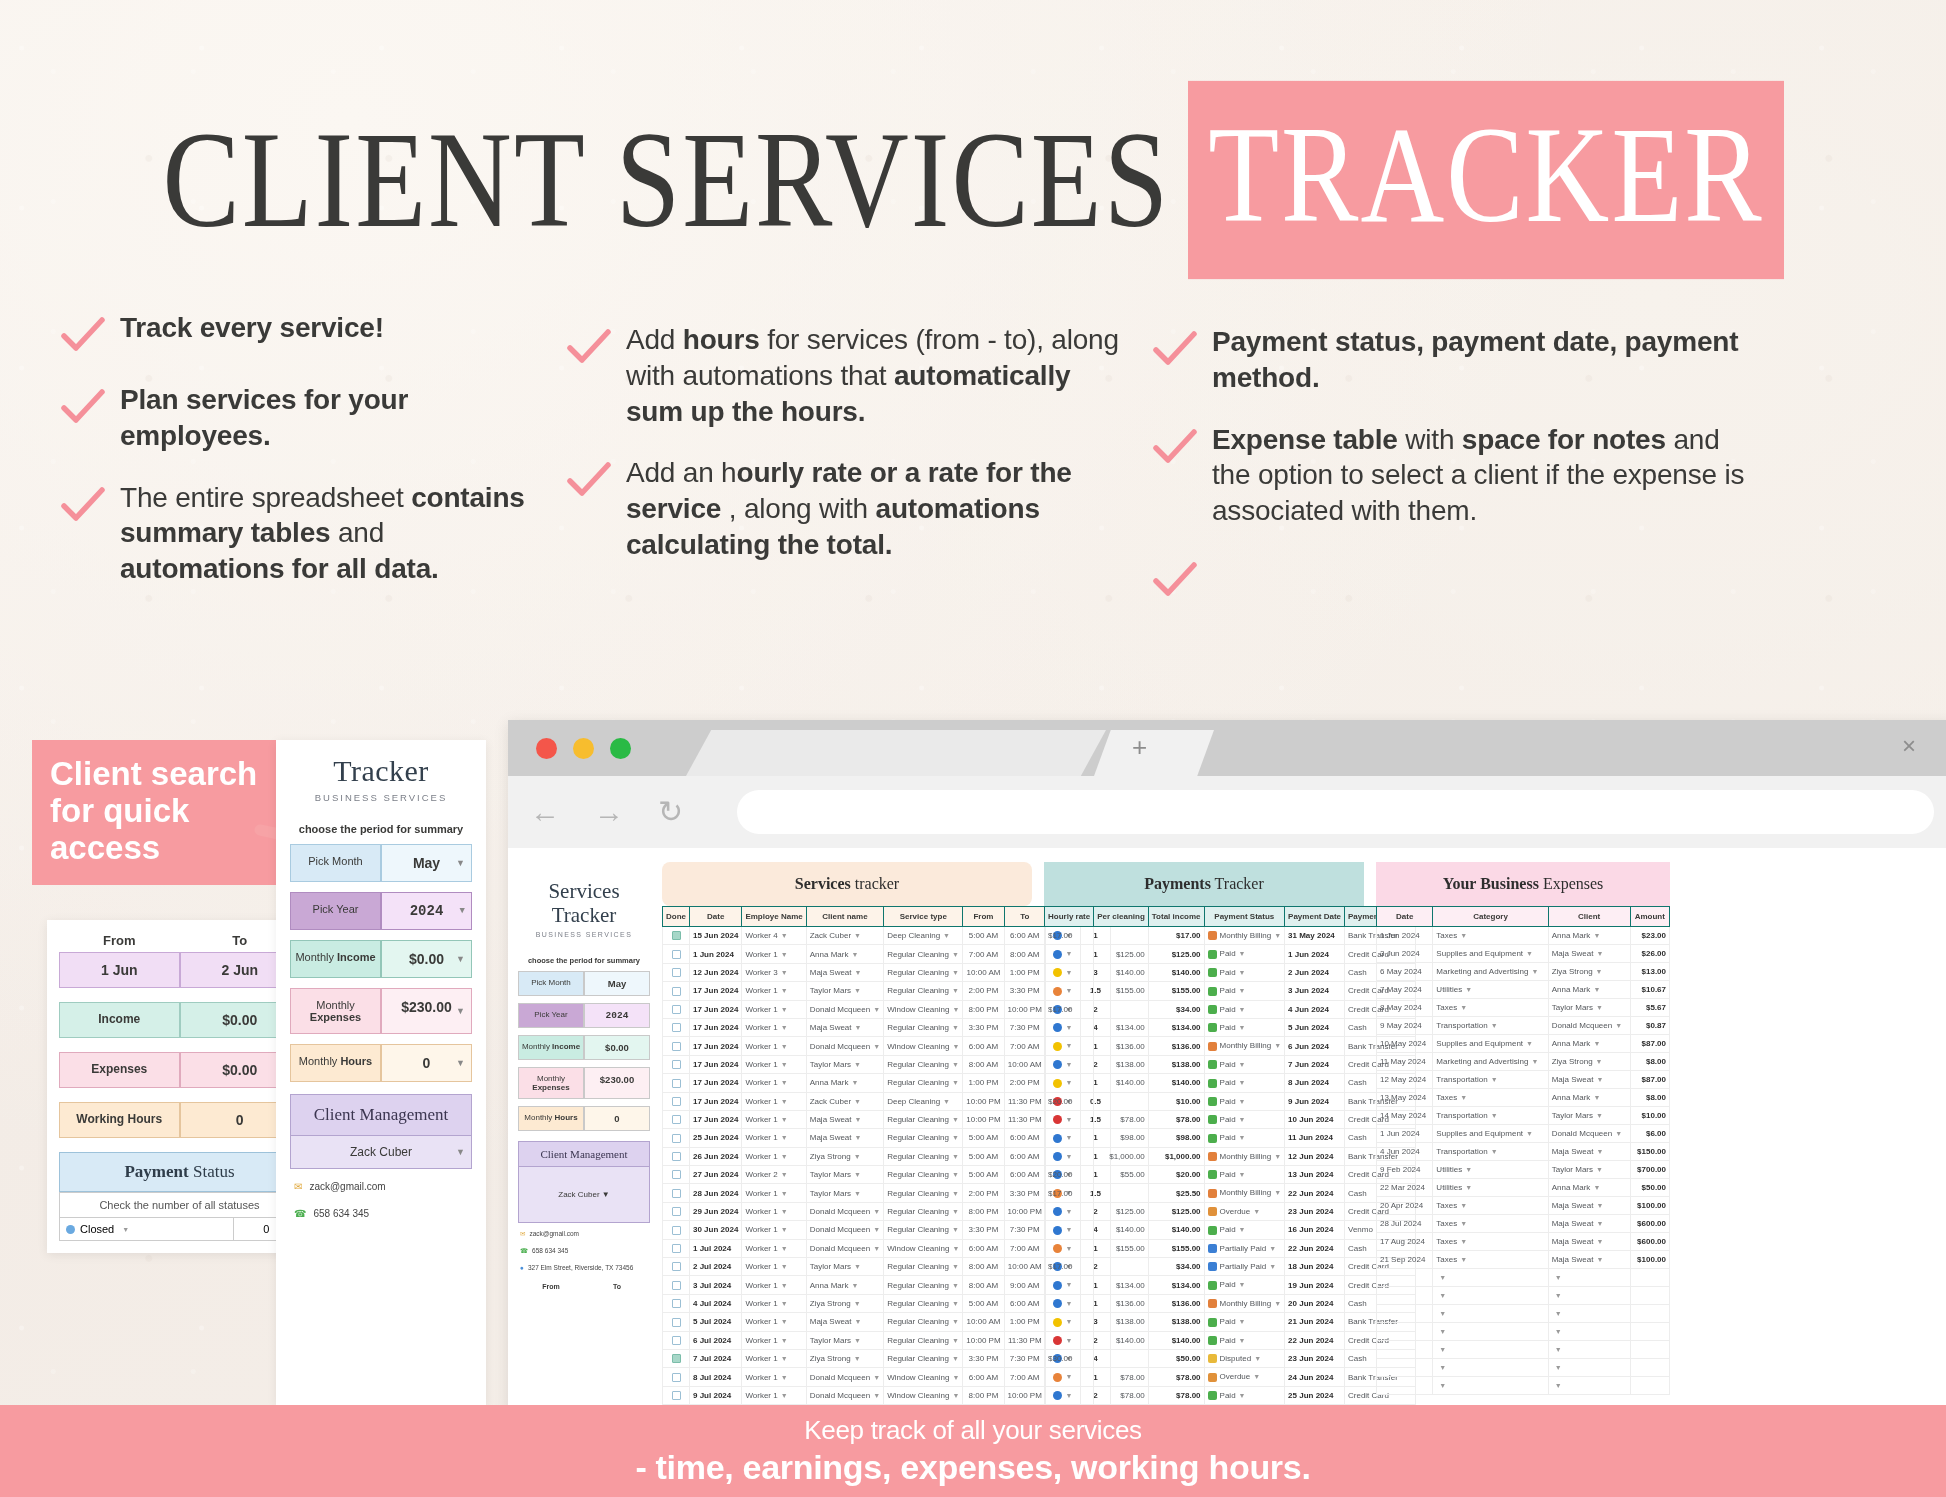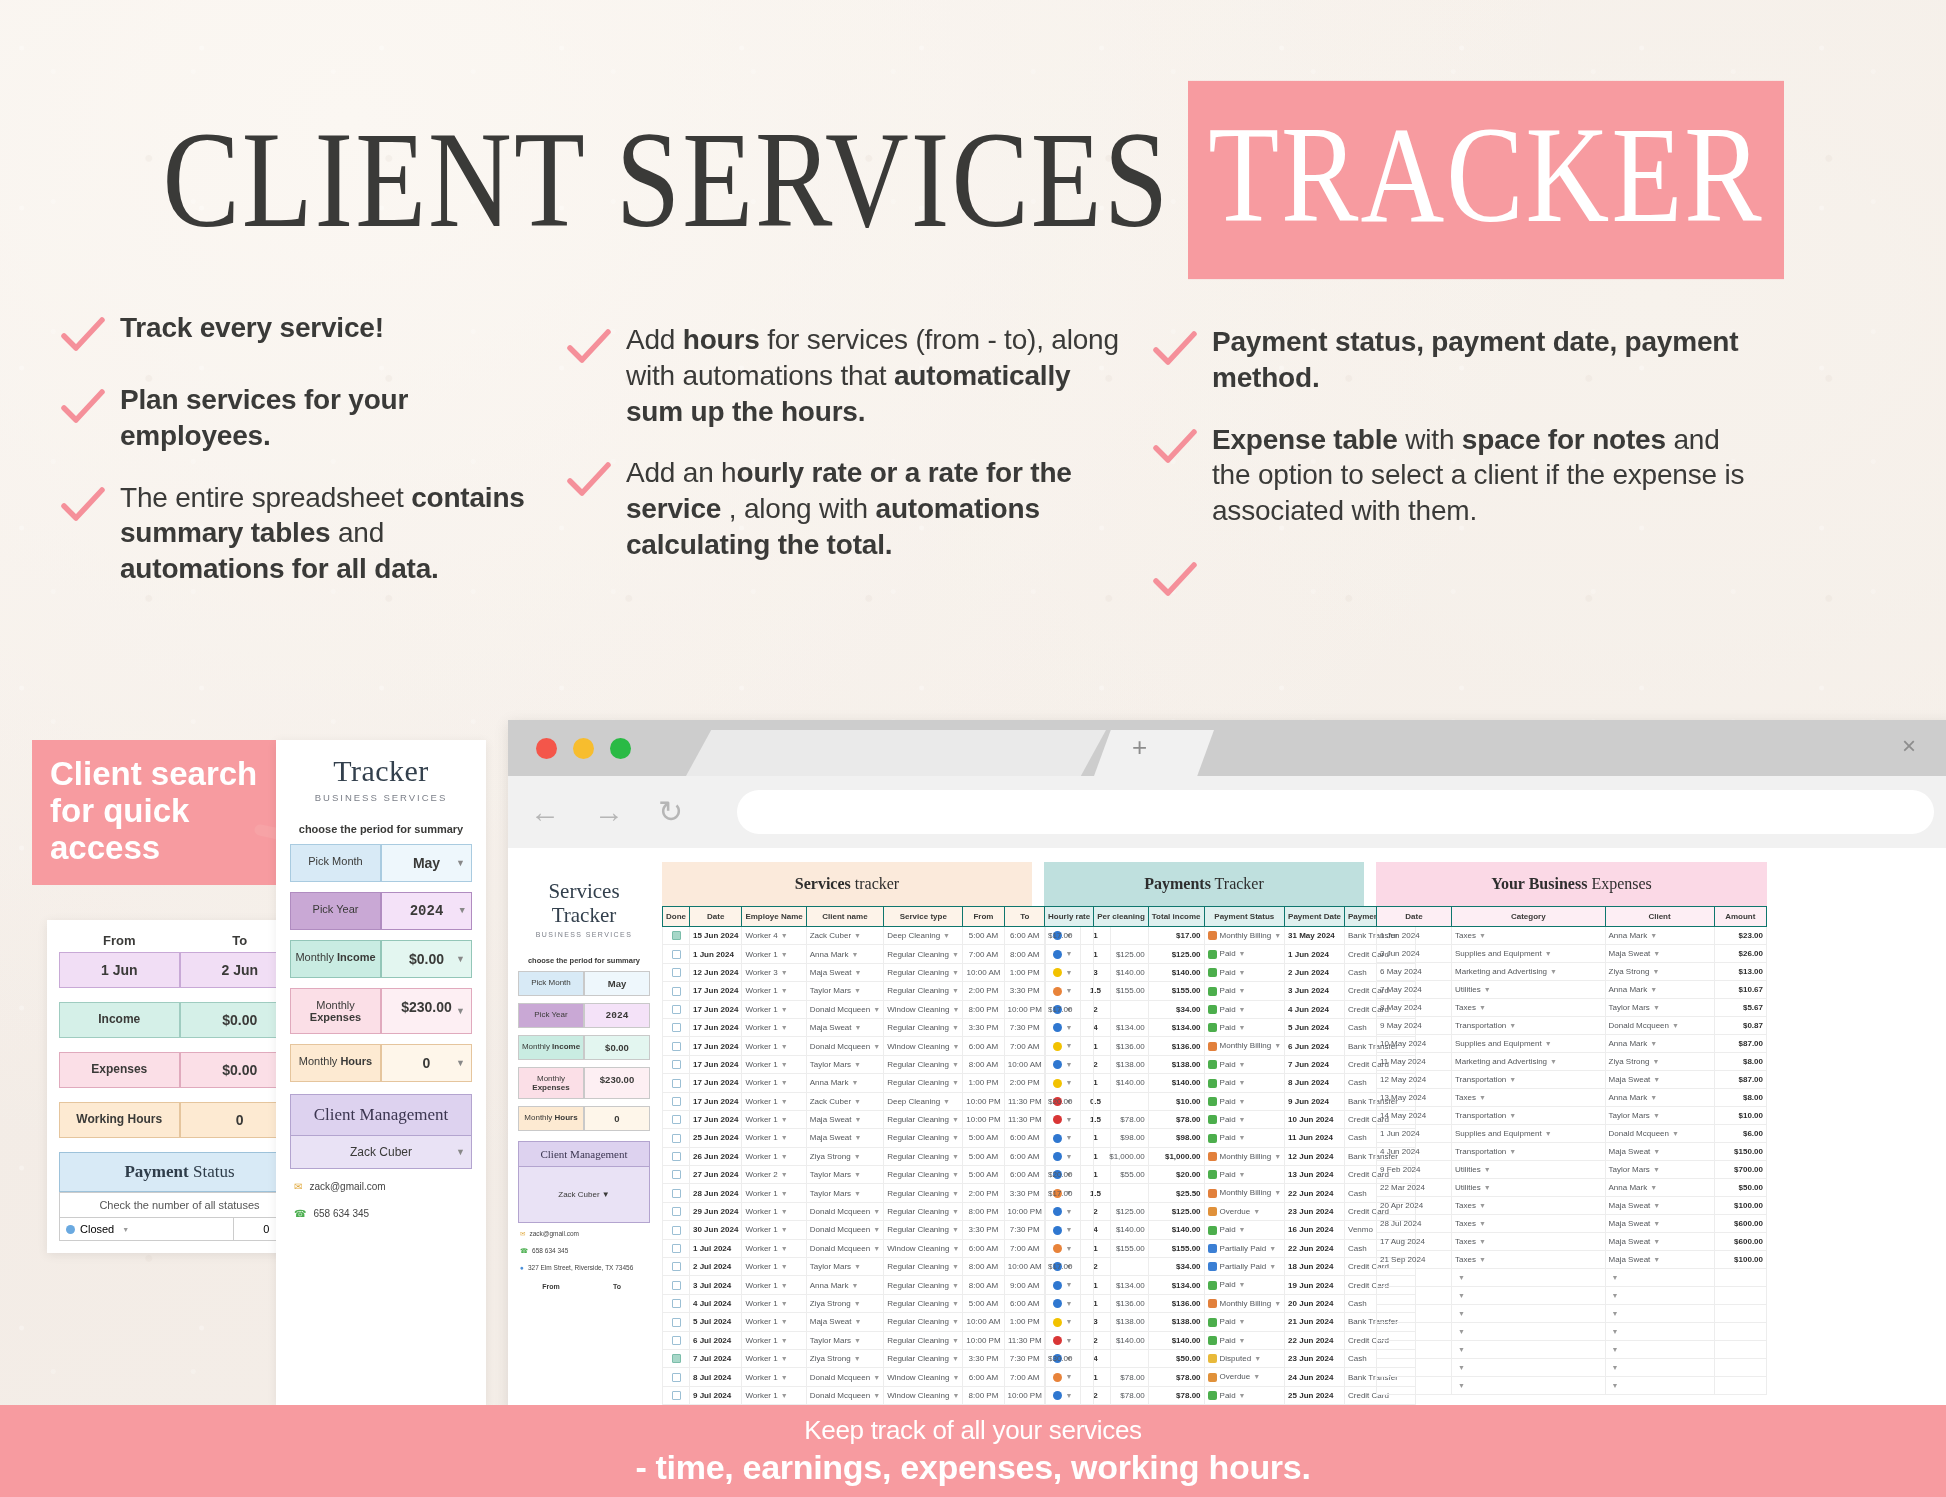--- a/index.html
+++ b/index.html
@@ -160,21 +160,21 @@
              font-size:8px; color:#3a3a38; padding:23px 0;}
   .mcontact { font-size:6.5px; color:#444; padding:7px 2px 2px; display:flex; gap:4px; align-items:flex-start;}
   .mfrom { display:flex; font-size:7px; font-weight:bold; color:#3a3a38; margin-top:10px;}
   .mfrom div { flex:1; text-align:center; }
 
   
   table { border-collapse:collapse; width:100%; }
   .tbl-wrap { flex:0 0 auto; }
   .tbl-title { text-align:center; font-family:"Liberation Serif",serif; font-size:16px; color:#2e2e2e; padding:13px 0; }
   .tbl-title b { font-weight:bold; }
-  .t-services .tbl-title { background:#fbeadb; }
+  .t-services .tbl-title { background:#fbeadb;border-radius:8px; }
   .t-payments .tbl-title { background:#bfe0de; }
   .t-expenses .tbl-title { background:#fbd9e6; }
   th { font-size:8px; font-weight:bold; color:#3a3a38; padding:5px 3px; border:1px solid #0f766e; white-space:nowrap;}
   .t-services th { background:#fdf3e9; }
   .t-payments th { background:#dff0ef; }
   .t-expenses th { background:#fdeef4; }
   td { font-size:8px; color:#55585c; padding:4px 3px; border:1px solid #ededed; white-space:nowrap; }
   td.b { font-weight:bold; color:#2e2e2e; }
   td.c { text-align:center; }
   td.r { text-align:right; }
@@ -947,21 +947,21 @@
                   <td class="r">$78.00</td>
                   <td class="r b">$78.00</td>
                   <td><span class="badge" style="background:#4cae4c"></span>Paid<span class="dd">▼</span></td>
                   <td class="b">25 Jun 2024</td>
                   <td>Credit Card</td>
                 </tr>
               </tbody>
             </table>
         </div>
 
-        <div class="tbl-wrap t-expenses" style="width:391px">
+        <div class="tbl-wrap t-expenses" style="width:294px">
           <div class="tbl-title">
             <b>Your Business</b><span> Expenses</span>
           </div>
           <table>
               <thead>
                 <tr id="exp-head">
                   <th>Date</th>
                   <th>Category</th>
                   <th>Client</th>
                   <th>Amount</th>

